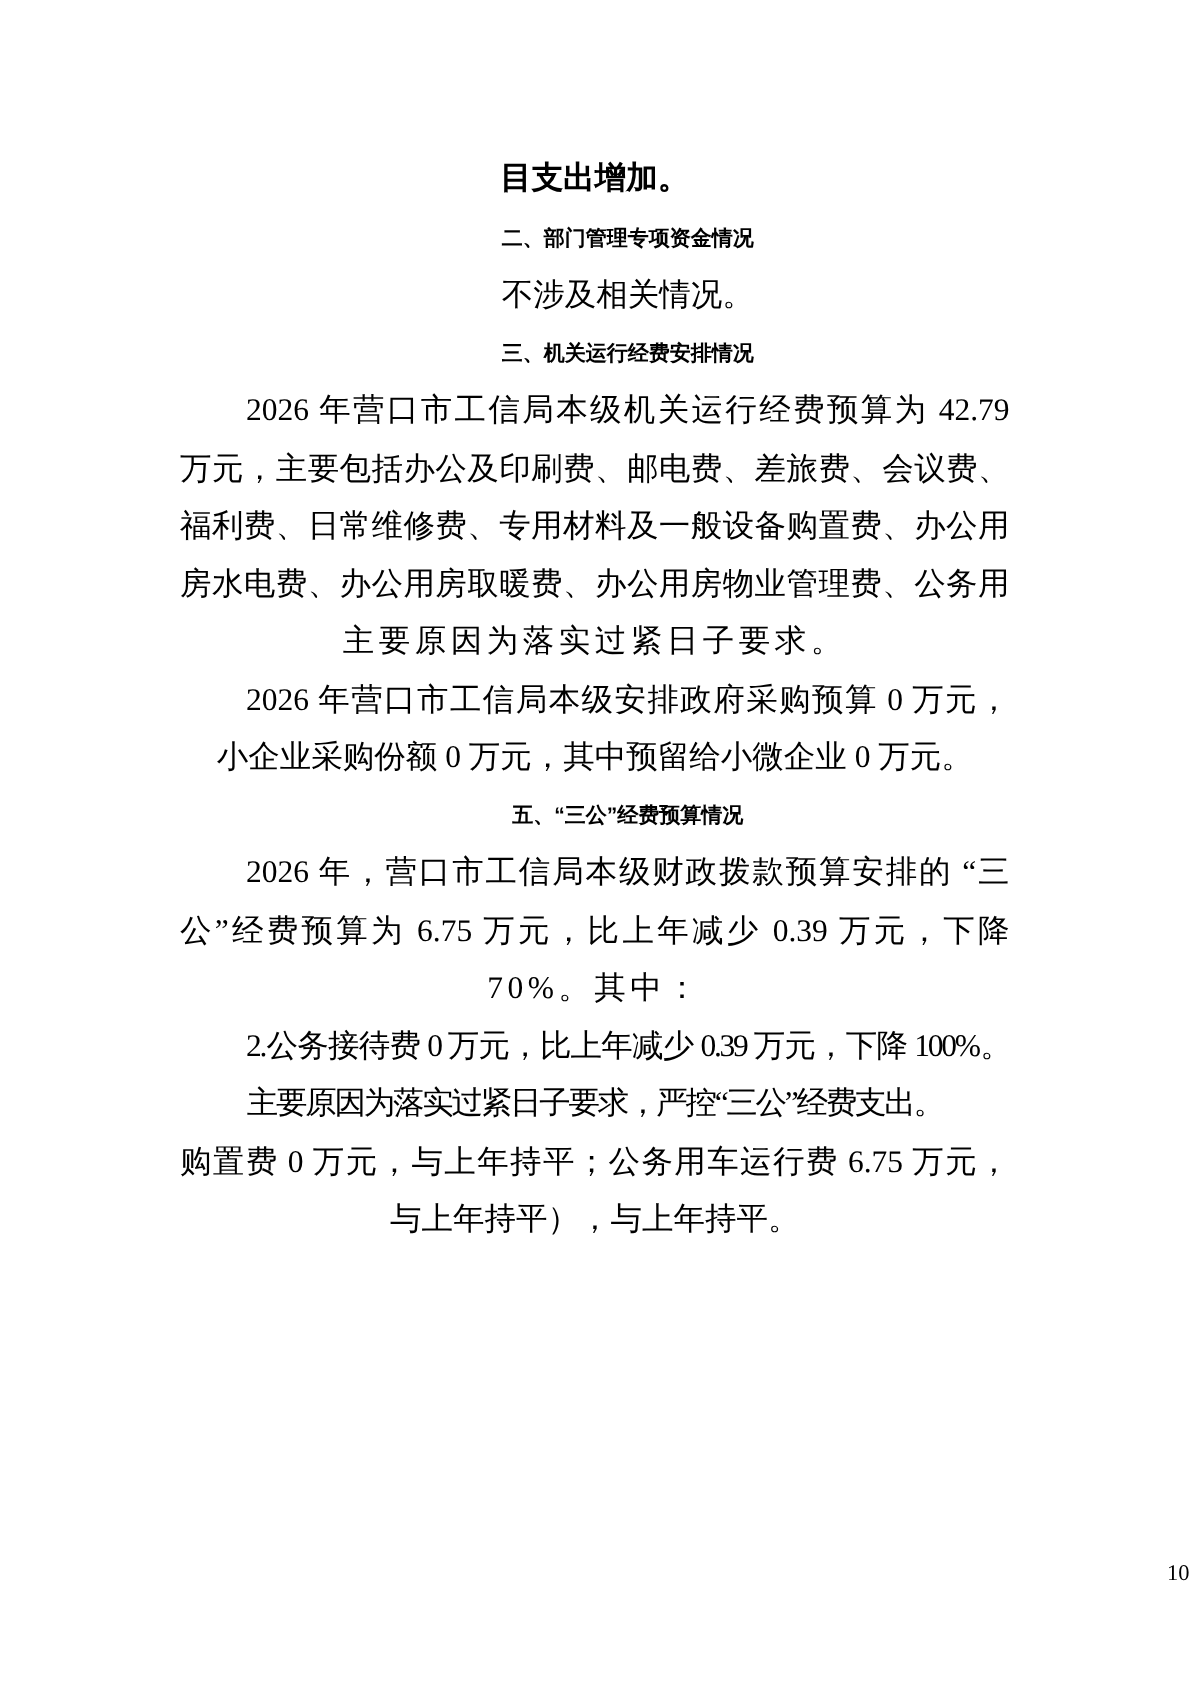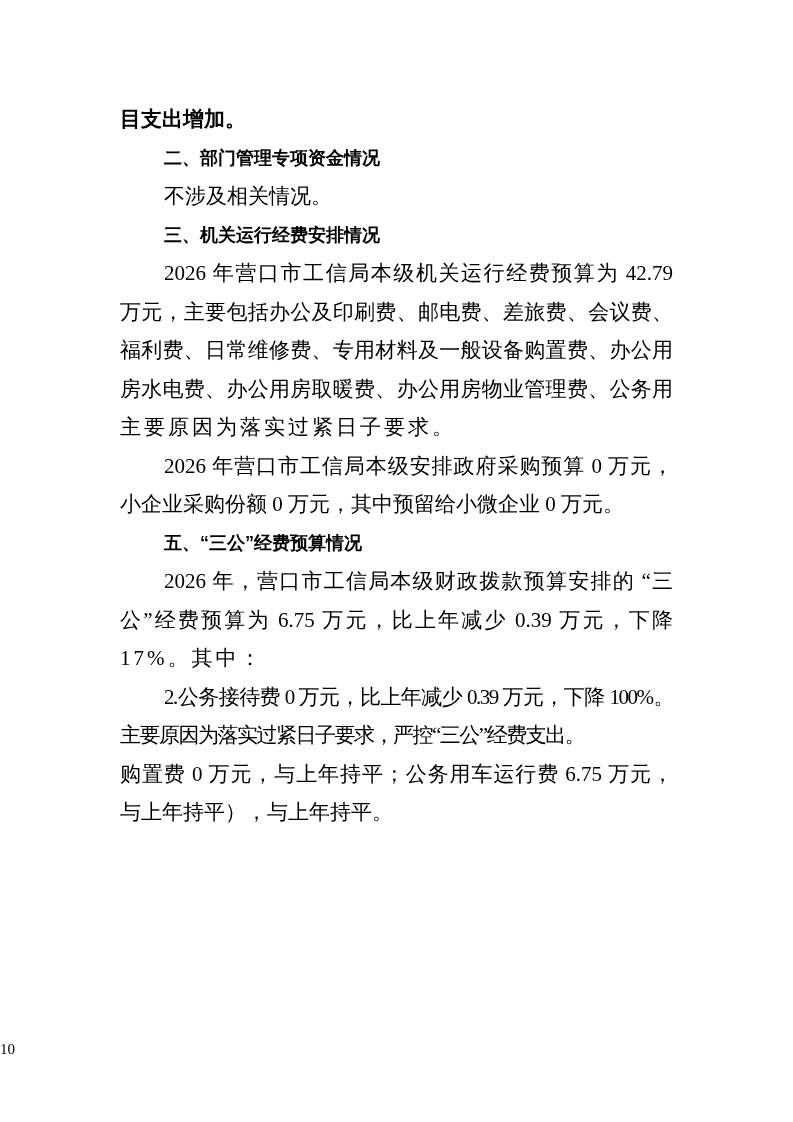--- a/index.html
+++ b/index.html
@@ -19,53 +19,53 @@
     position: absolute;
     left: 120px;
     top: 100px;
     width: 553px;
   }
   .line {
     height: 38.5px;
     line-height: 38.5px;
     font-size: 21px;
     color: #000000;
-    text-align: left;
+    text-align: center;
   }
   
   .body {
     font-family: "Liberation Serif", "DejaVu Serif", serif;
     font-weight: 400;
   }
   
   .heading {
     font-family: "Liberation Sans", "DejaVu Sans", sans-serif;
     font-weight: 700;
-    font-size: 18px;
+    font-size: 14px;
     letter-spacing: 0.5px;
   }
   .bold {
     font-family: "Liberation Sans", "DejaVu Sans", sans-serif;
     font-weight: 700;
     font-size: 21px;
   }
   .indent { text-indent: 44px; }
   .justify {
     text-align: justify;
     text-align-last: justify;
   }
   .sp-wide   { letter-spacing: 3px; }
   .sp-normal { letter-spacing: 0; }
   .sp-tight  { letter-spacing: -1.5px; }
   .footer {
     position: absolute;
     left: 0;
     top: 1040px;
     width: 793px;
-    text-align: left;
+    text-align: right;
   }
   .pagenum {
     font-family: "Liberation Serif", "DejaVu Serif", serif;
     font-size: 15px;
     color: #000000;
   }
 </style>
 </head>
 <body>
 
@@ -78,21 +78,21 @@
       <div class="line body indent justify sp-normal">2026 年营口市工信局本级机关运行经费预算为 42.79</div>
       <div class="line body justify sp-normal">万元，主要包括办公及印刷费、邮电费、差旅费、会议费、</div>
       <div class="line body justify sp-normal">福利费、日常维修费、专用材料及一般设备购置费、办公用</div>
       <div class="line body justify sp-normal">房水电费、办公用房取暖费、办公用房物业管理费、公务用</div>
       <div class="line body sp-wide">主要原因为落实过紧日子要求。</div>
       <div class="line body indent justify sp-normal">2026 年营口市工信局本级安排政府采购预算 0 万元，</div>
       <div class="line body sp-normal">小企业采购份额 0 万元，其中预留给小微企业 0 万元。</div>
       <div class="line heading indent sp-normal">五、“三公”经费预算情况</div>
       <div class="line body indent justify sp-normal">2026 年，营口市工信局本级财政拨款预算安排的 “三</div>
       <div class="line body justify sp-normal">公”经费预算为 6.75 万元，比上年减少 0.39 万元，下降</div>
-      <div class="line body sp-wide">17%。其中：</div>
+      <div class="line body sp-wide">70%。其中：</div>
       <div class="line body indent justify sp-tight">2.公务接待费 0 万元，比上年减少 0.39 万元，下降 100%。</div>
       <div class="line body sp-tight">主要原因为落实过紧日子要求，严控“三公”经费支出。</div>
       <div class="line body justify sp-normal">购置费 0 万元，与上年持平；公务用车运行费 6.75 万元，</div>
       <div class="line body sp-normal">与上年持平），与上年持平。</div>
     </div>
   <div class="footer">
     <span class="pagenum">10</span>
   </div>
 </div>
 

